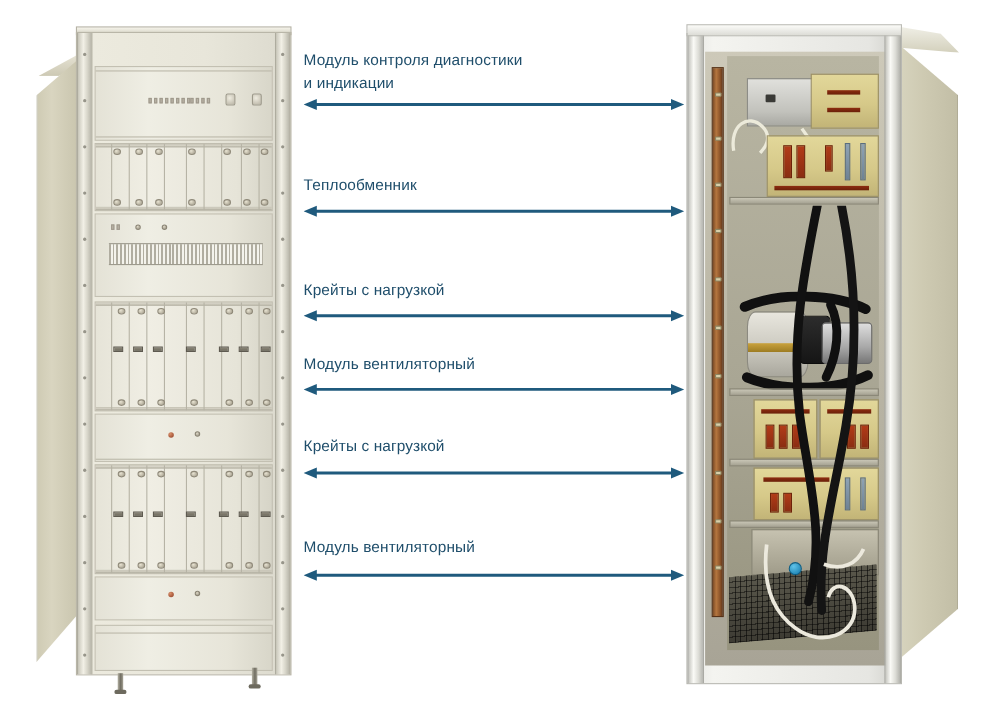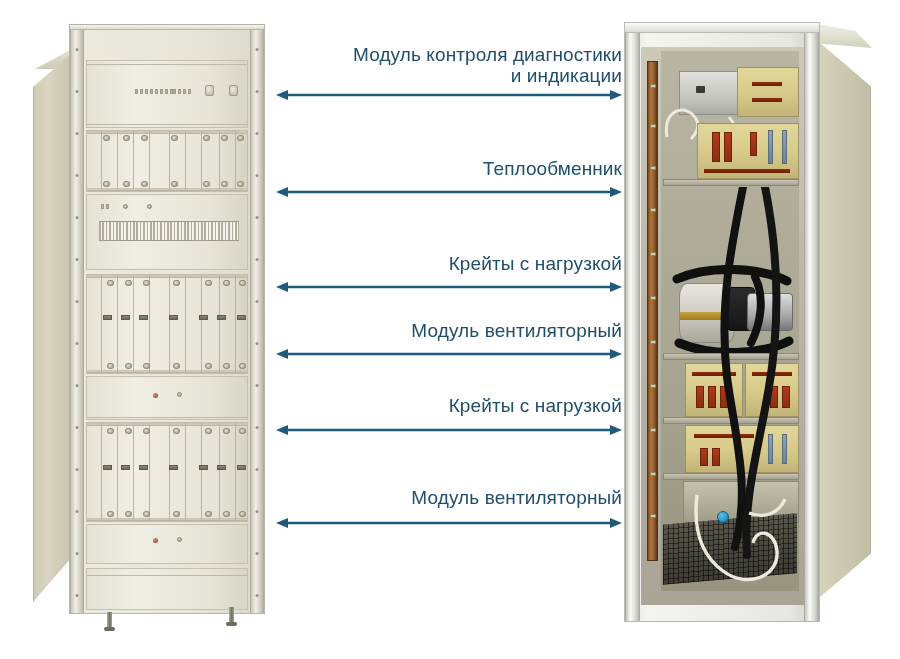--- a/index.html
+++ b/index.html
@@ -287,23 +287,23 @@
   .valve-blue {
     position: absolute; width: 12px; height: 12px; border-radius: 50%;
     background: radial-gradient(circle at 35% 30%, #5fc3ea, #1177a8);
     border: 1px solid #0d5f86;
   }
 
   
   .anno-label {
     position: absolute;
     width: 100%;
-    text-align: right;
+    text-align: left;
     color: #1f4e6b;
-    font-size: 19px;
+    font-size: 14px;
     line-height: 21px;
     white-space: pre-line;
     letter-spacing: .1px;
   }
   .anno-arrow { position: absolute; }
   .anno-group { position: absolute; left: 276px; width: 346px; }
 </style>
 </head>
 <body>
 

